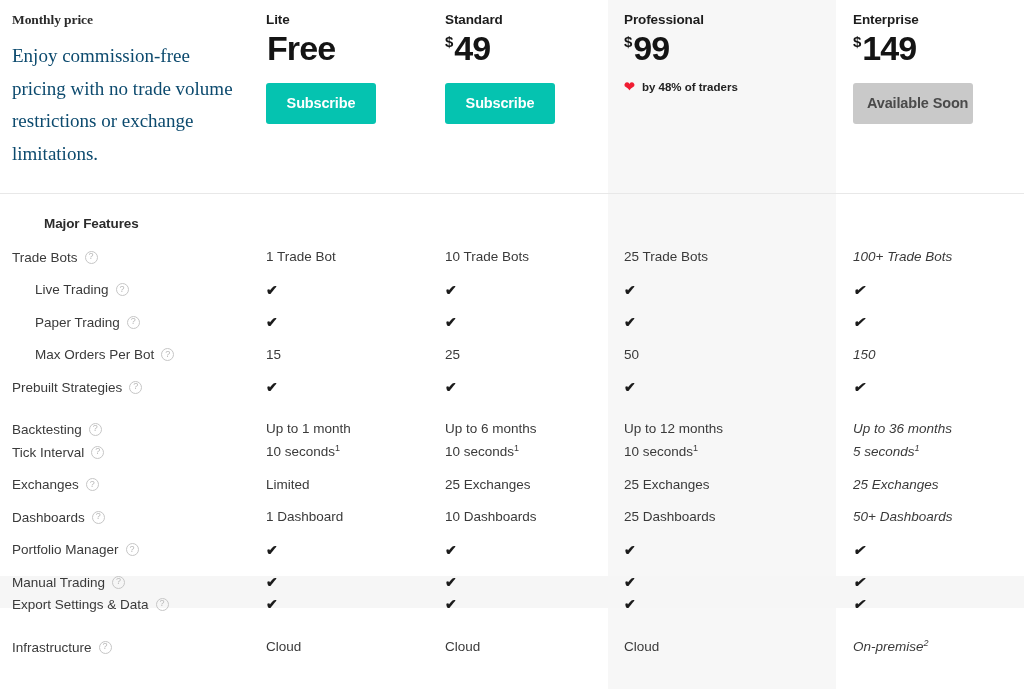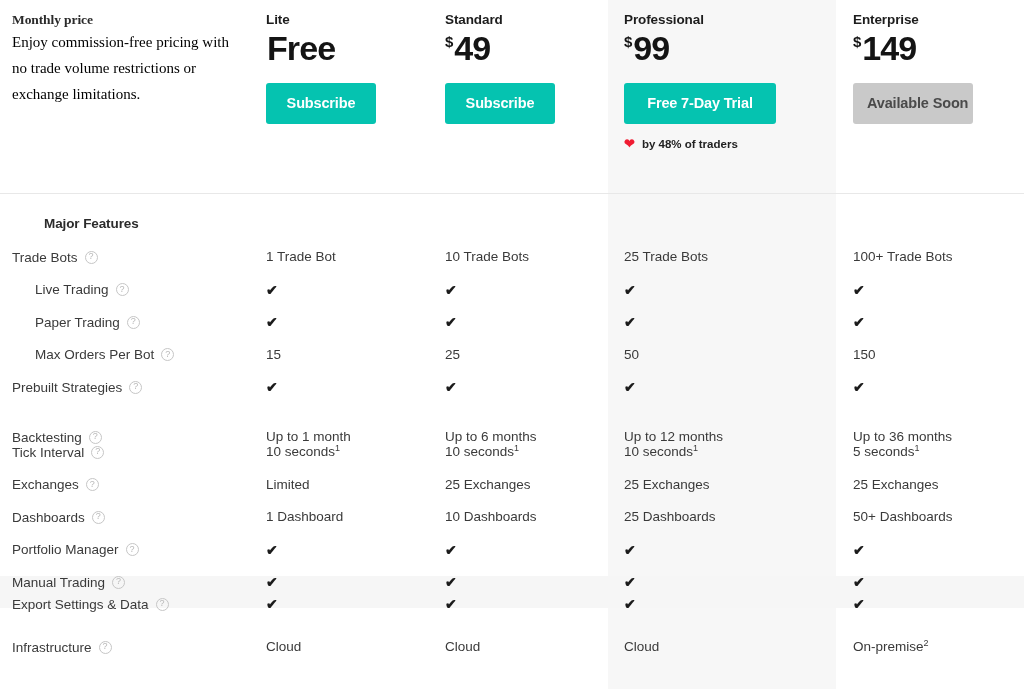--- a/index.html
+++ b/index.html
@@ -81,24 +81,24 @@
 
   .desc-title {
     font-size: 13.5px;
     font-weight: bold;
     color: #2b2b2b;
     margin-top: 12px;
     letter-spacing: -0.1px;
   }
 
   .desc-body {
-    font-size: 15px;
-    color: #000000;
+    font-size: 19px;
+    color: #0c4a6e;
     line-height: 1.72;
-    margin-top: 2px;
+    margin-top: 12px;
   }
 
   .plan-name {
     font-size: 13.5px;
     font-weight: bold;
     color: #1d1d1d;
     margin-top: 12px;
     letter-spacing: -0.1px;
   }
 
@@ -236,21 +236,21 @@
     font-size: 13.5px;
     color: #3a3a3a;
     height: 20px;
     line-height: 20px;
     white-space: nowrap;
   }
 
   .v-lite { left: 266px; }
   .v-std  { left: 445px; }
   .v-pro  { left: 624px; }
-  .v-ent  { left: 853px; }
+  .v-ent  { left: 853px; font-style: italic; }
 
   .check {
     font-size: 14px;
     color: #1b1b1b;
     font-weight: bold;
     line-height: 20px;
   }
 
   .fval sup {
     font-size: 9px;
@@ -290,21 +290,20 @@
           <span class="currency">$</span><span>49</span>
         </div>
         <button class="cta cta-primary w-sub">Subscribe</button>
       </div>
 
       <div class="col col-pro">
         <div class="plan-name">Professional</div>
         <div class="plan-price">
           <span class="currency">$</span><span>99</span>
         </div>
-        <button class="cta cta-primary w-trial">Free 7-Day Trial</button>
         <div class="loved-note">
           <span class="heart-icon">❤</span>
           <span>by 48% of traders</span>
         </div>
       </div>
 
       <div class="col col-ent">
         <div class="plan-name">Enterprise</div>
         <div class="plan-price">
           <span class="currency">$</span><span>149</span>
@@ -360,21 +359,21 @@
           <div class="frow" style="top: 184px;">
             <div class="fname">
               <span>Prebuilt Strategies</span>
               <span class="help-icon">?</span>
             </div>
             <div class="fval v-lite"><span class="check">✔</span></div>
             <div class="fval v-std"><span class="check">✔</span></div>
             <div class="fval v-pro"><span class="check">✔</span></div>
             <div class="fval v-ent"><span class="check">✔</span></div>
           </div>
-          <div class="frow" style="top: 234px;">
+          <div class="frow" style="top: 226px;">
             <div class="fname">
               <span>Backtesting</span>
               <span class="help-icon">?</span>
             </div>
             <div class="fval v-lite">Up to 1 month</div>
             <div class="fval v-std">Up to 6 months</div>
             <div class="fval v-pro">Up to 12 months</div>
             <div class="fval v-ent">Up to 36 months</div>
           </div>
           <div class="frow" style="top: 249px;">

